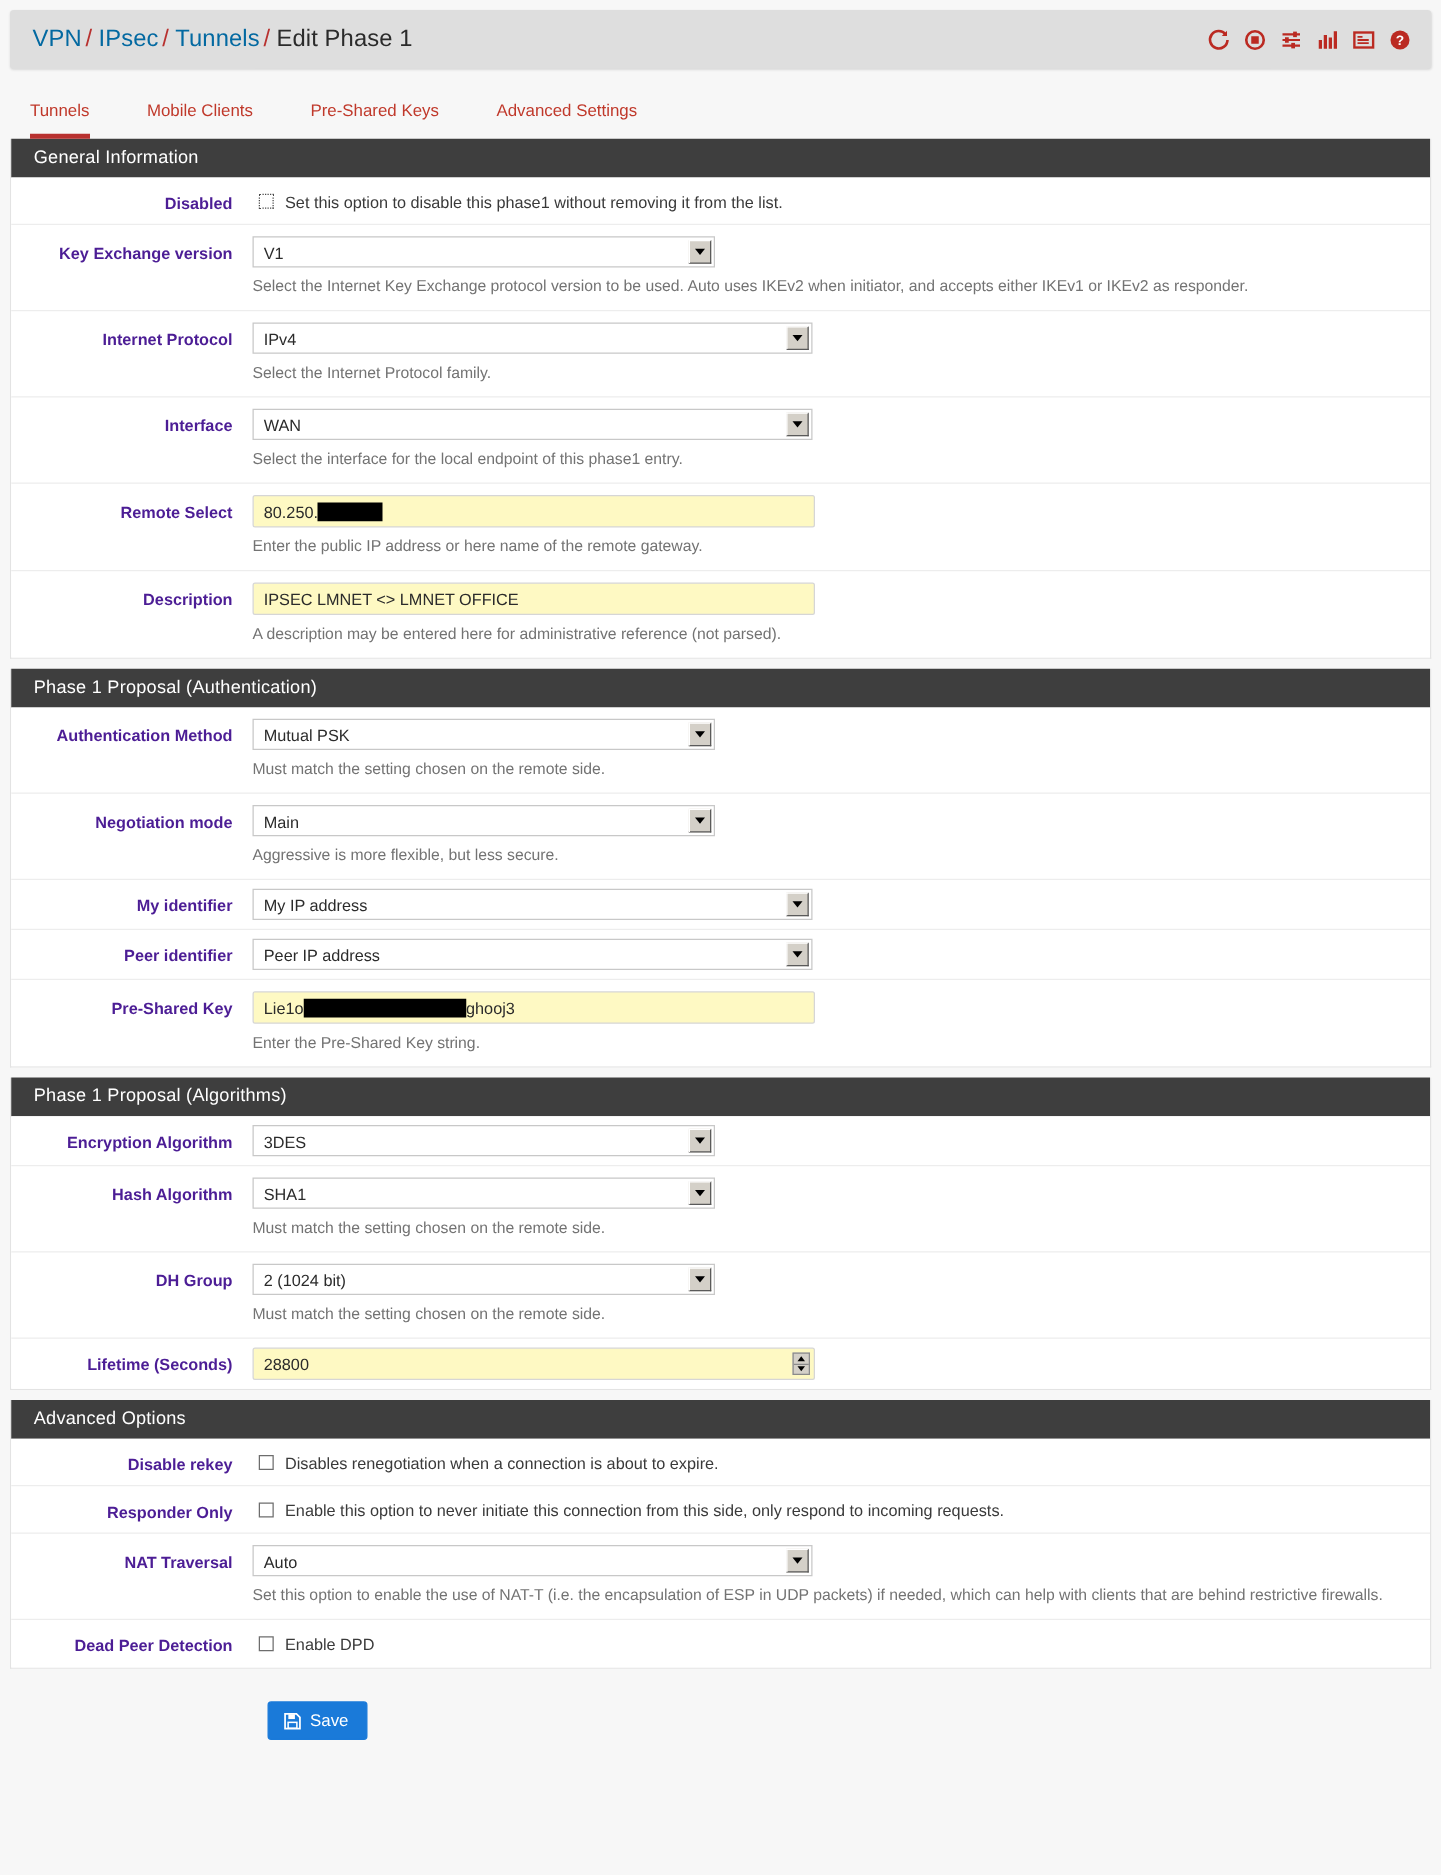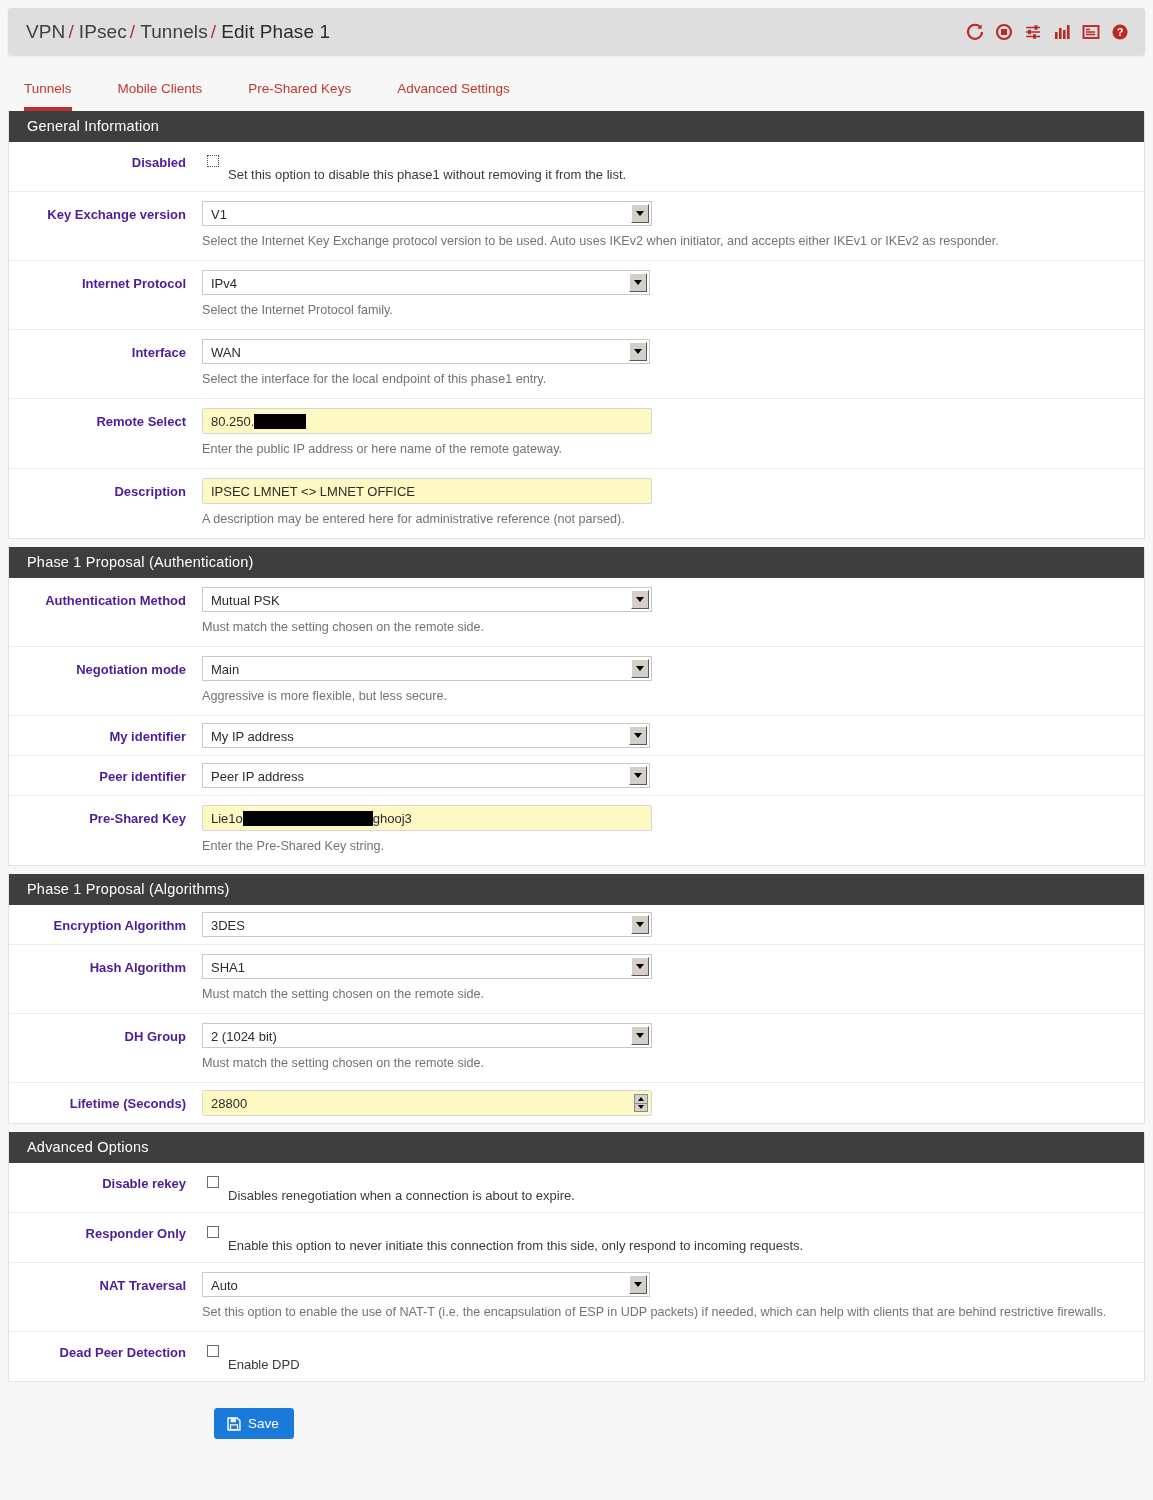--- a/index.html
+++ b/index.html
@@ -23,21 +23,21 @@
     background: #dedede;
     border-radius: 3px;
     display: flex;
     align-items: center;
     justify-content: space-between;
     padding: 0 16px 0 18px;
     box-shadow: 0 1px 2px rgba(0,0,0,0.12);
   }
   .crumbs { font-size: 19px; color: #3f3f3f; letter-spacing: .1px; white-space: nowrap; }
   .crumbs .sep { color: #b8312f; margin: 0 5px 0 3px; }
-  .crumbs .crumb { color: #404040; }
+  .crumbs .crumb { color: #0369a1; }
   .crumbs .crumb.last { color: #2b2b2b; }
 
   .topicons { display: flex; align-items: center; gap: 11px; }
   .topicons .ticon {
     color: #bb2a22;
     display: inline-flex;
     align-items: center;
     justify-content: center;
     cursor: pointer;
     line-height: 1;
@@ -138,21 +138,21 @@
     border-bottom: 1px solid #5a5a5a;
     display: flex; align-items: center; justify-content: center;
   }
   .sel .arrowbox i {
     display: block;
     width: 0; height: 0;
     border-left: 4px solid transparent;
     border-right: 4px solid transparent;
     border-top: 5px solid #000;
   }
-  .sel-w450 { width: 450px; }
+  .sel-w450 { width: 370px; }
   .sel-w448 { width: 448px; }
 
   
   .inp {
     display: inline-block;
     width: 450px;
     height: 26px;
     border: 1px solid #d6d6d6;
     border-radius: 2px;
     background: #fef9c3;
@@ -203,21 +203,21 @@
   .cbline { display: flex; align-items: flex-start; padding-top: 3px; }
   .cb {
     width: 12px; height: 12px;
     border: 1px solid #6d6d6d;
     background: #fff;
     margin: 3px 9px 0 5px;
     flex: none;
     display: inline-block;
   }
   .cb.dotted { border: 1px dotted #4a4a4a; }
-  .cbtext { font-size: 13px; color: #3a3a3a; line-height: 19px; margin-top: 13px; }
+  .cbtext { font-size: 13px; color: #3a3a3a; line-height: 19px; }
 
   
   .footer { padding: 18px 0 0 214px; }
   .btn-save {
     display: inline-flex;
     align-items: center;
     gap: 7px;
     background: #1a7ad9;
     color: #fff;
     border: 1px solid #1a7ad9;

